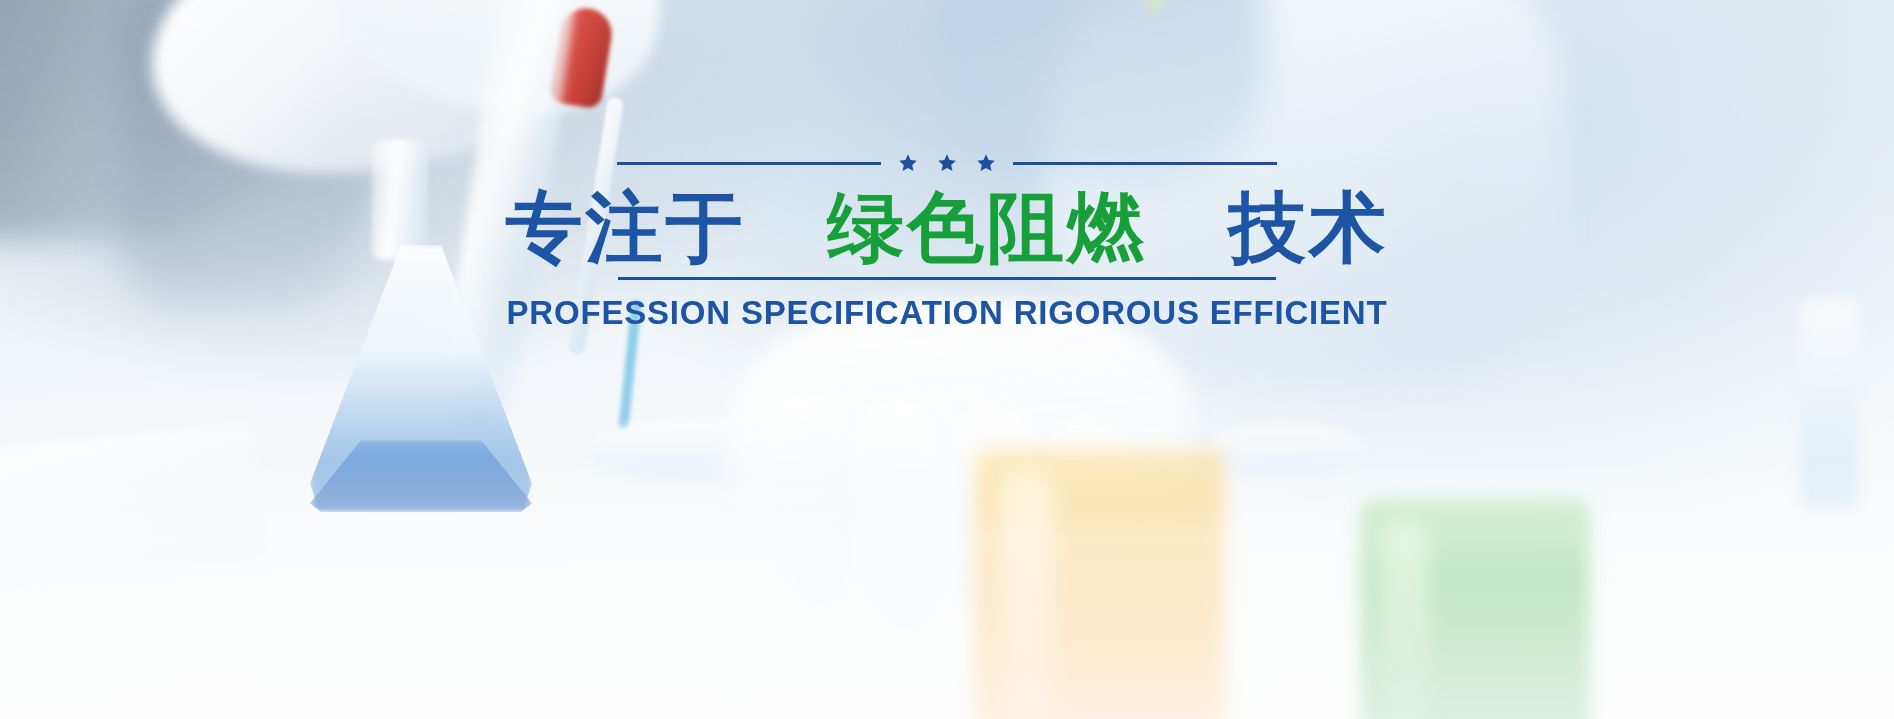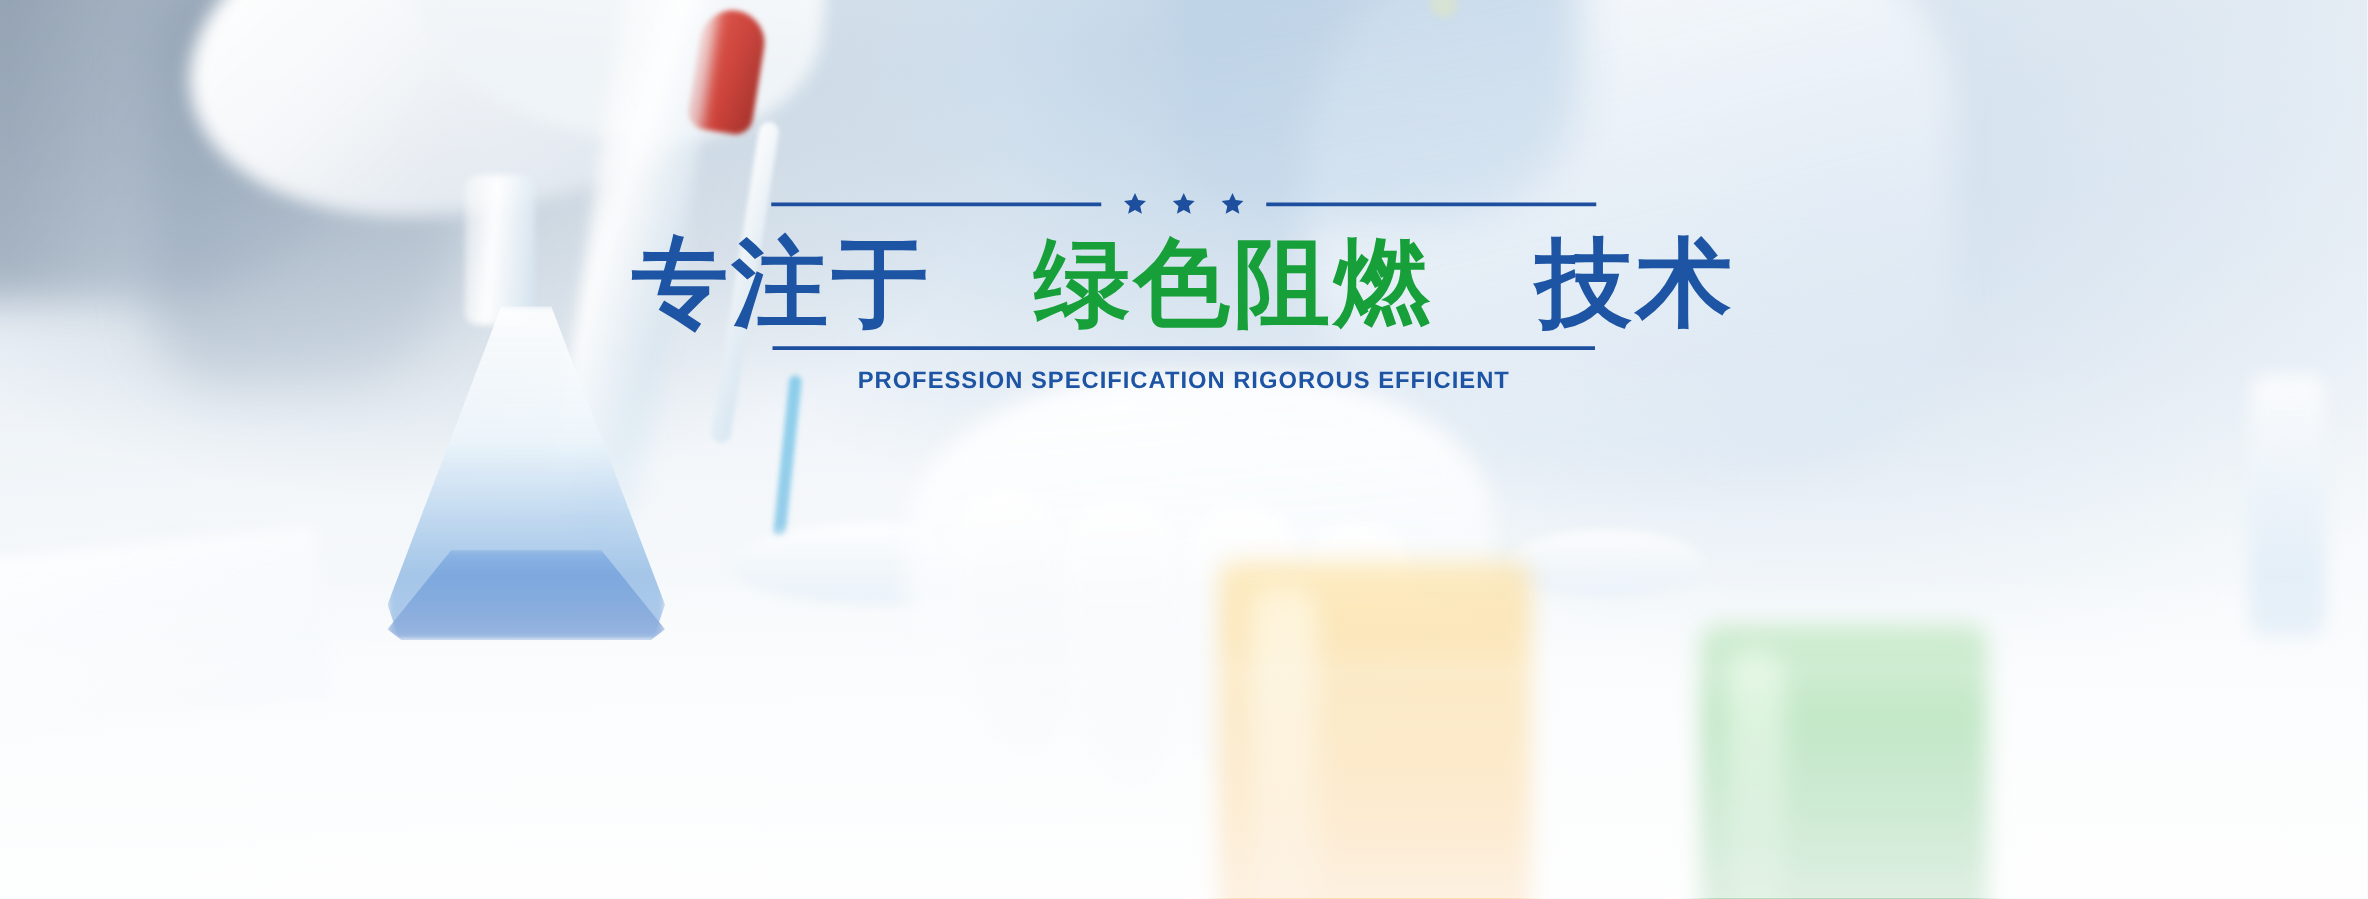--- a/index.html
+++ b/index.html
@@ -332,21 +332,21 @@
   .rule-bottom {
     width: 658px;
     height: 3px;
     background: #1d4f9e;
     margin-top: 8px;
   }
 
   
   .subtitle-en {
     margin-top: 14px;
-    font-size: 19px;
+    font-size: 33px;
     font-weight: 700;
     letter-spacing: 0.8px;
     color: #1d55a4;
     white-space: nowrap;
     font-family: "Liberation Sans", sans-serif;
   }
 
   
   .desc-cn {
     margin-top: 38px;

